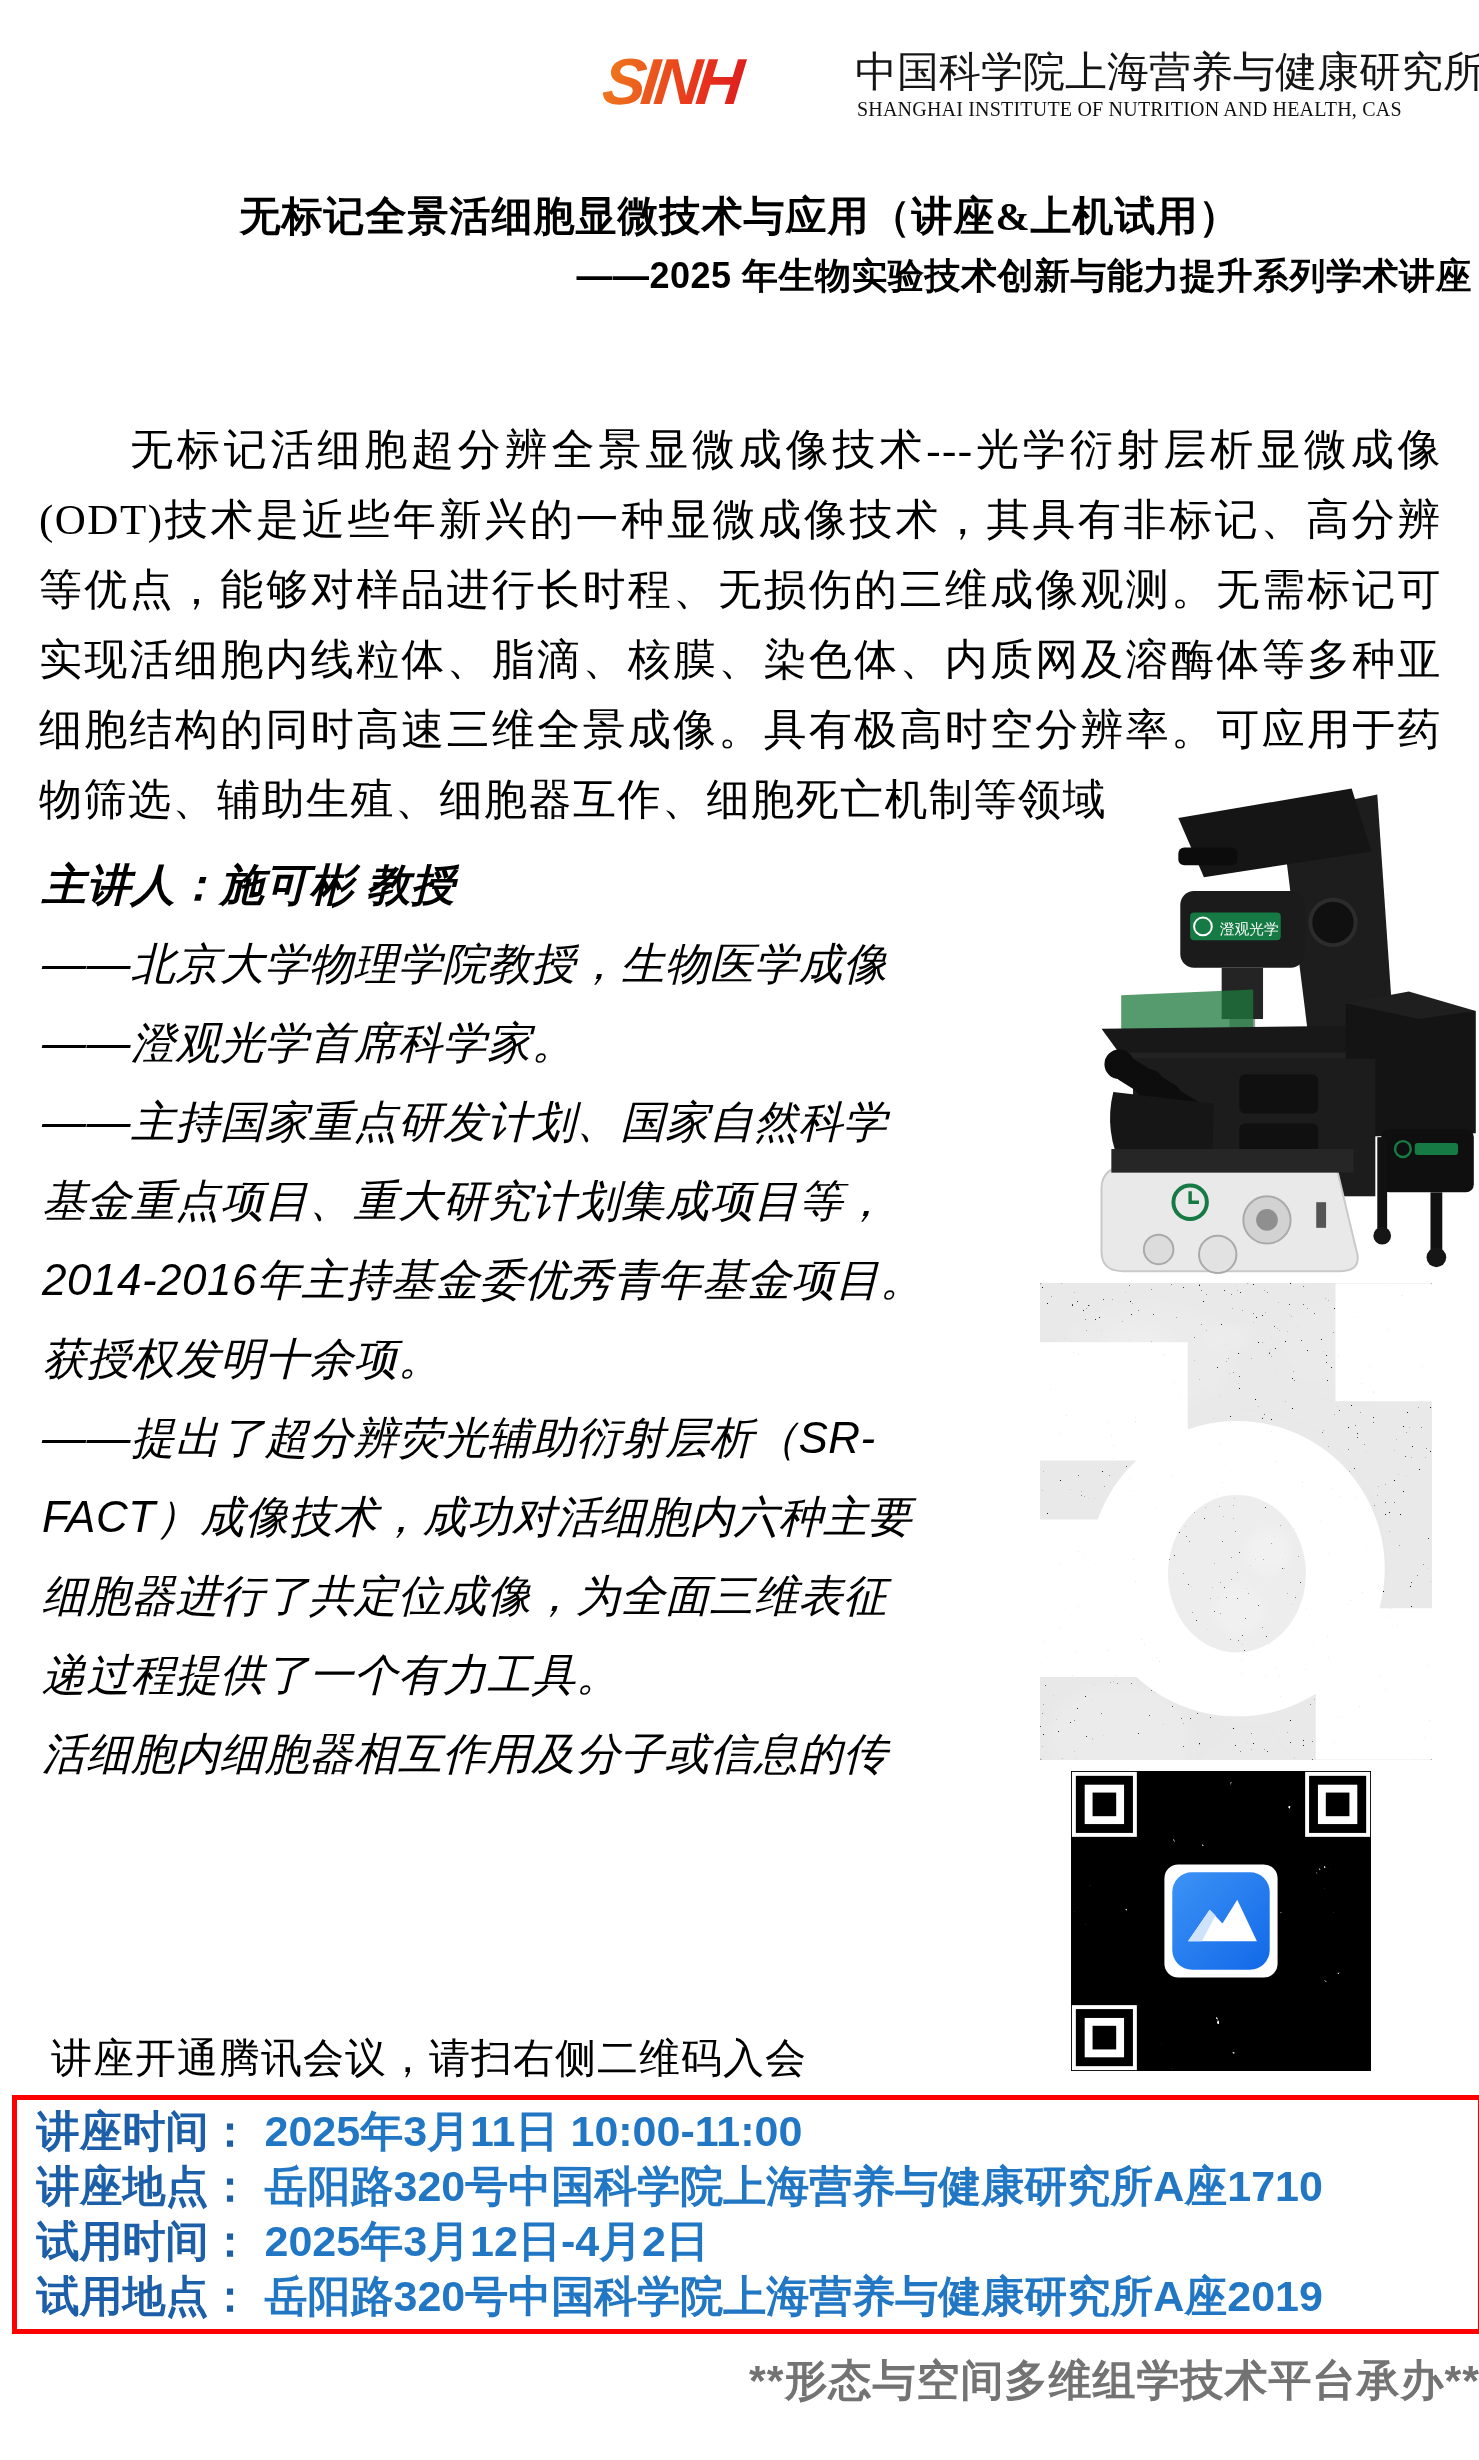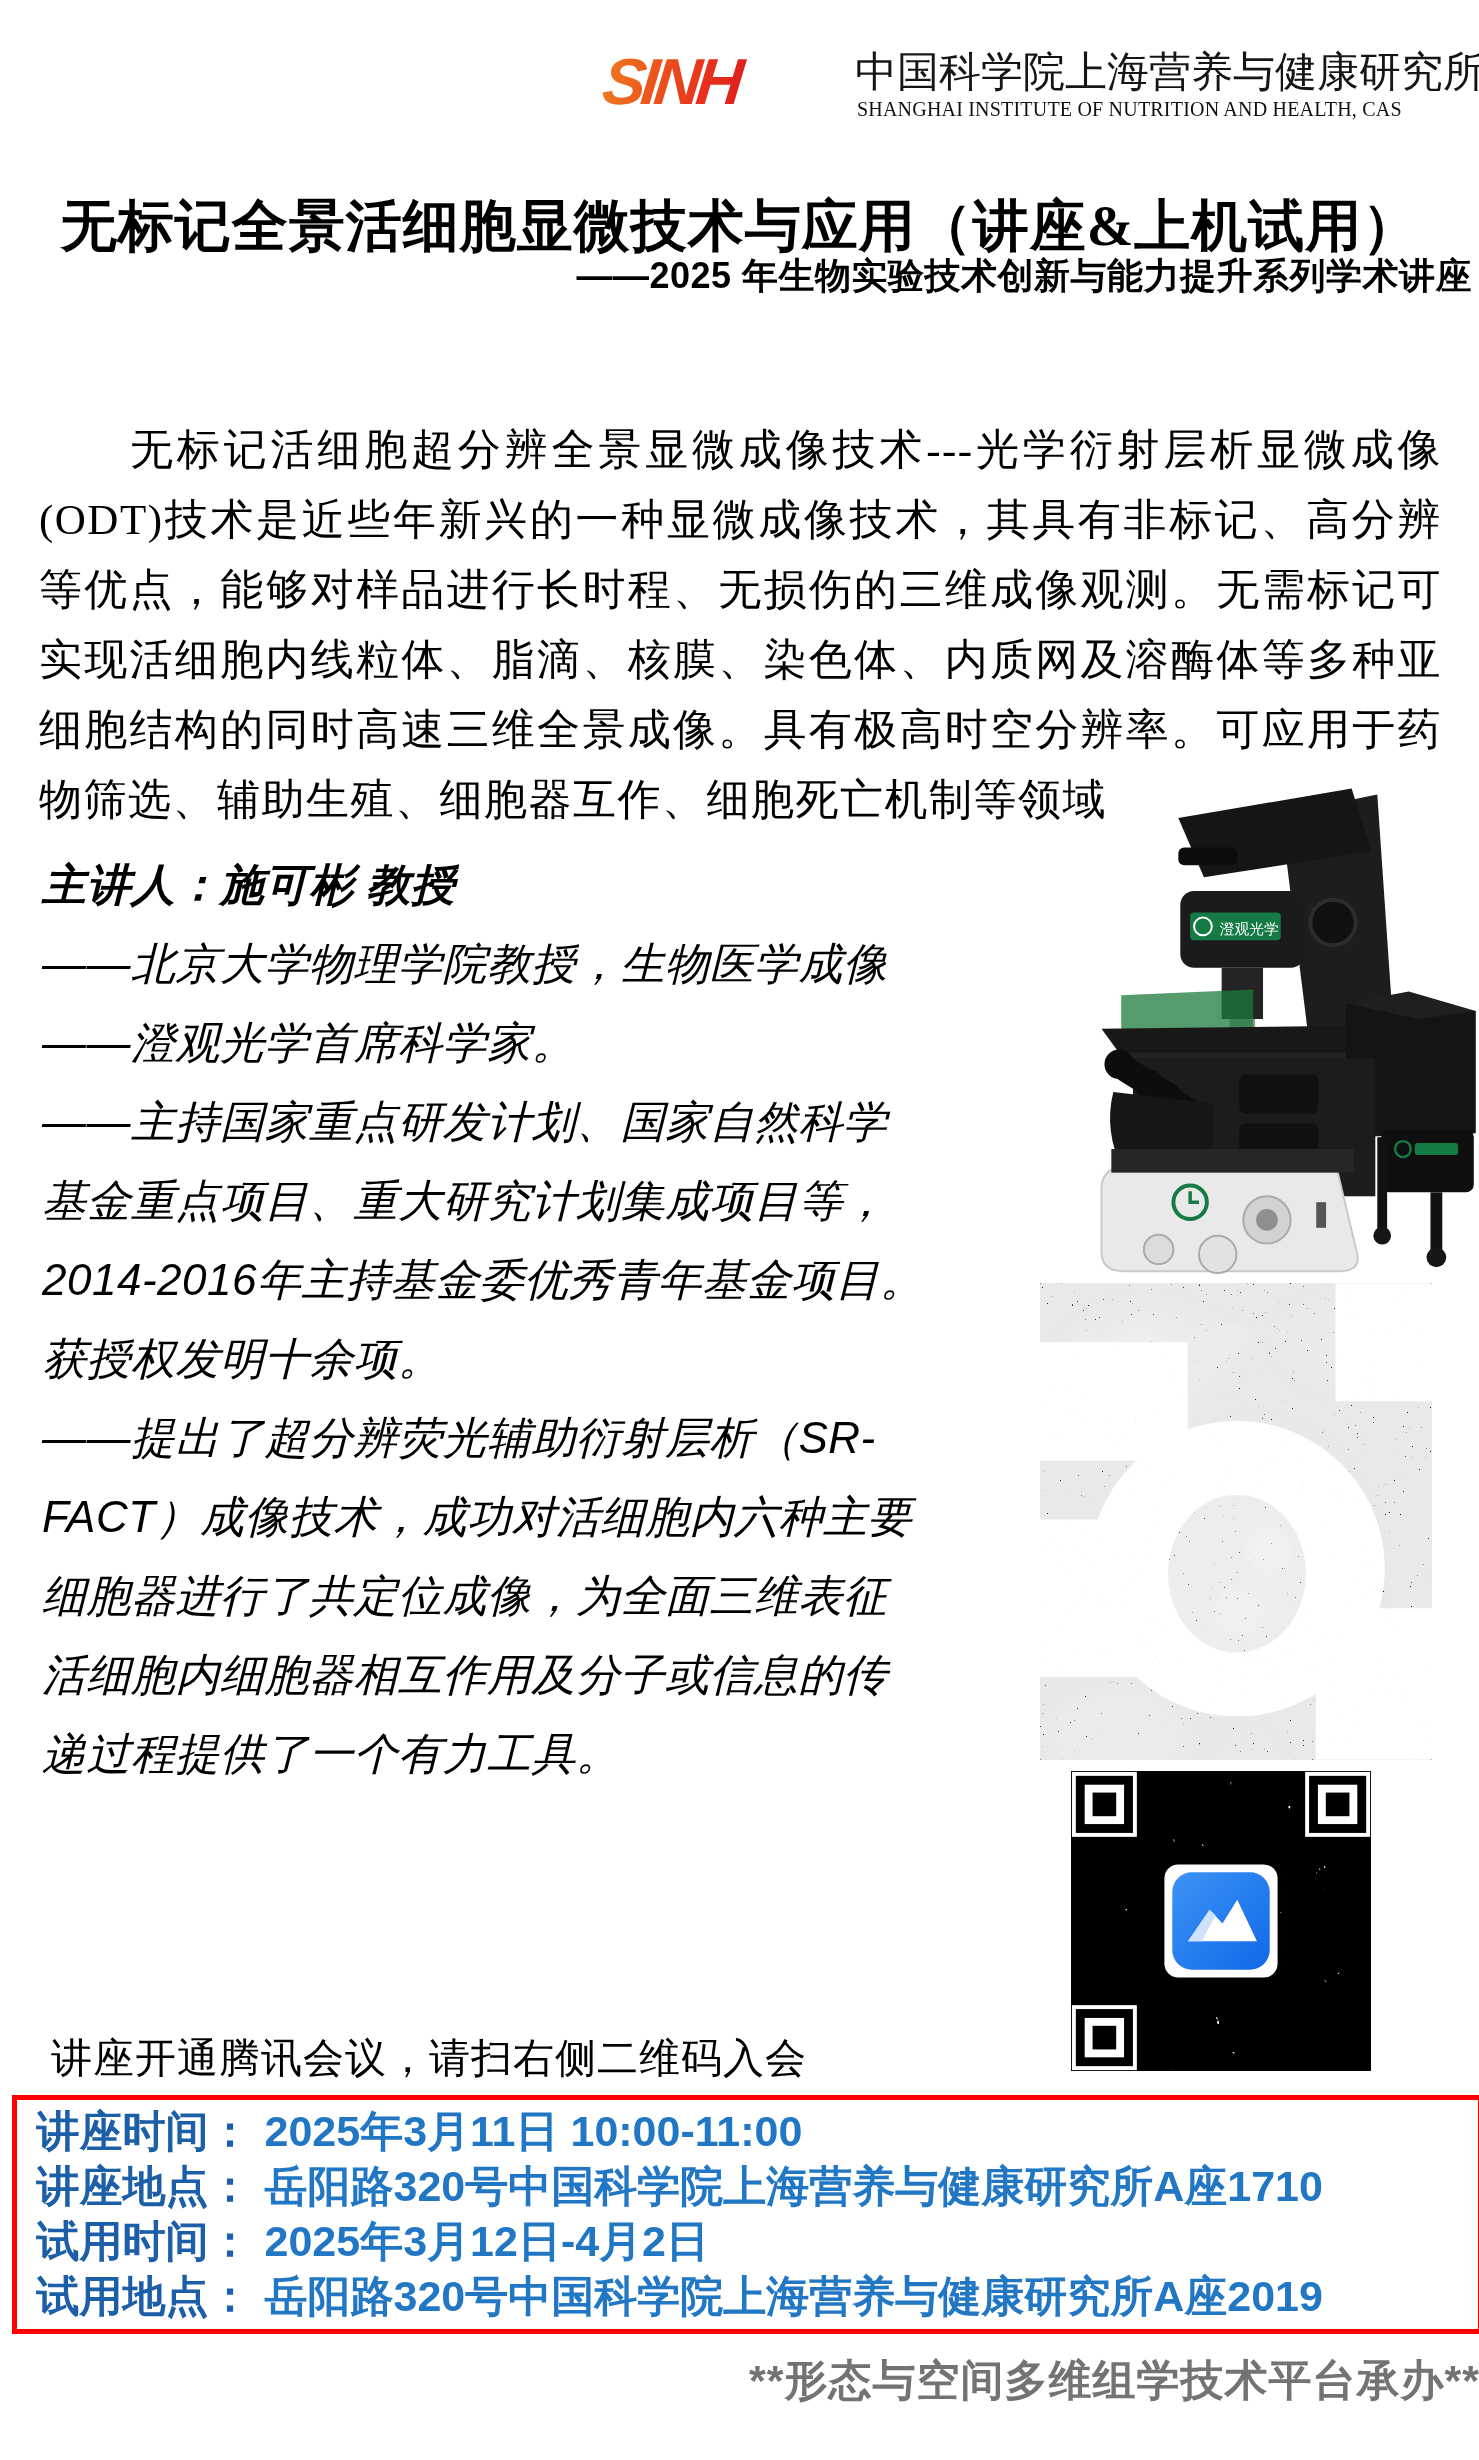--- a/index.html
+++ b/index.html
@@ -14,21 +14,21 @@
       -webkit-background-clip:text;background-clip:text;color:transparent;}
   .org-cn{position:absolute;left:855px;top:47px;width:591px;font-size:42px;line-height:49px;
       font-weight:500;letter-spacing:0px;color:#151515;white-space:nowrap;}
   .org-en{position:absolute;left:857px;top:98px;width:591px;
       font-family:"Liberation Serif","DejaVu Serif",serif;font-size:20px;letter-spacing:0.2px;
       color:#101010;white-space:nowrap;}
 
   
   .main-title{position:absolute;left:0;top:189px;width:100%;text-align:center;
       font-family:"Liberation Serif","DejaVu Serif",serif;font-weight:600;
-      font-size:56px;letter-spacing:1px;white-space:nowrap;}
+      font-size:41px;letter-spacing:1px;white-space:nowrap;}
   .sub-title{position:absolute;right:7.9px;top:252px;font-weight:700;font-size:36px;
       letter-spacing:0.5px;white-space:nowrap;}
 
   
   .intro{position:absolute;left:39px;top:372px;width:1403px;
       font-family:"Liberation Serif","DejaVu Serif",serif;
       font-size:43px;line-height:70px;letter-spacing:1.5px;
       text-align:justify;text-justify:inter-ideograph;text-indent:91px;}
 
   
@@ -77,22 +77,22 @@
     <div class="line bold">主讲人：施可彬 教授</div>
     <div class="line">——北京大学物理学院教授，生物医学成像</div>
     <div class="line">——澄观光学首席科学家。</div>
     <div class="line">——主持国家重点研发计划、国家自然科学</div>
     <div class="line">基金重点项目、重大研究计划集成项目等，</div>
     <div class="line">2014-2016年主持基金委优秀青年基金项目。</div>
     <div class="line">获授权发明十余项。</div>
     <div class="line">——提出了超分辨荧光辅助衍射层析（SR-</div>
     <div class="line">FACT）成像技术，成功对活细胞内六种主要</div>
     <div class="line">细胞器进行了共定位成像，为全面三维表征</div>
+    <div class="line">递过程提供了一个有力工具。</div>
     <div class="line">活细胞内细胞器相互作用及分子或信息的传</div>
-    <div class="line">递过程提供了一个有力工具。</div>
   </div>
 
   <div class="microscope">
     <svg width="495" height="524" viewBox="0 0 502 532" xmlns="http://www.w3.org/2000/svg">
 
       <polygon points="300,58 398,38 416,300 330,300" fill="#1d1d1d"></polygon>
       <polygon points="196,62 372,32 392,96 222,122" fill="#151515"></polygon>
       <rect x="196" y="92" width="60" height="18" rx="6" fill="#0c0c0c"></rect>
       <circle cx="353" cy="168" r="23" fill="#101010" stroke="#2c2c2c" stroke-width="4"></circle>
 

